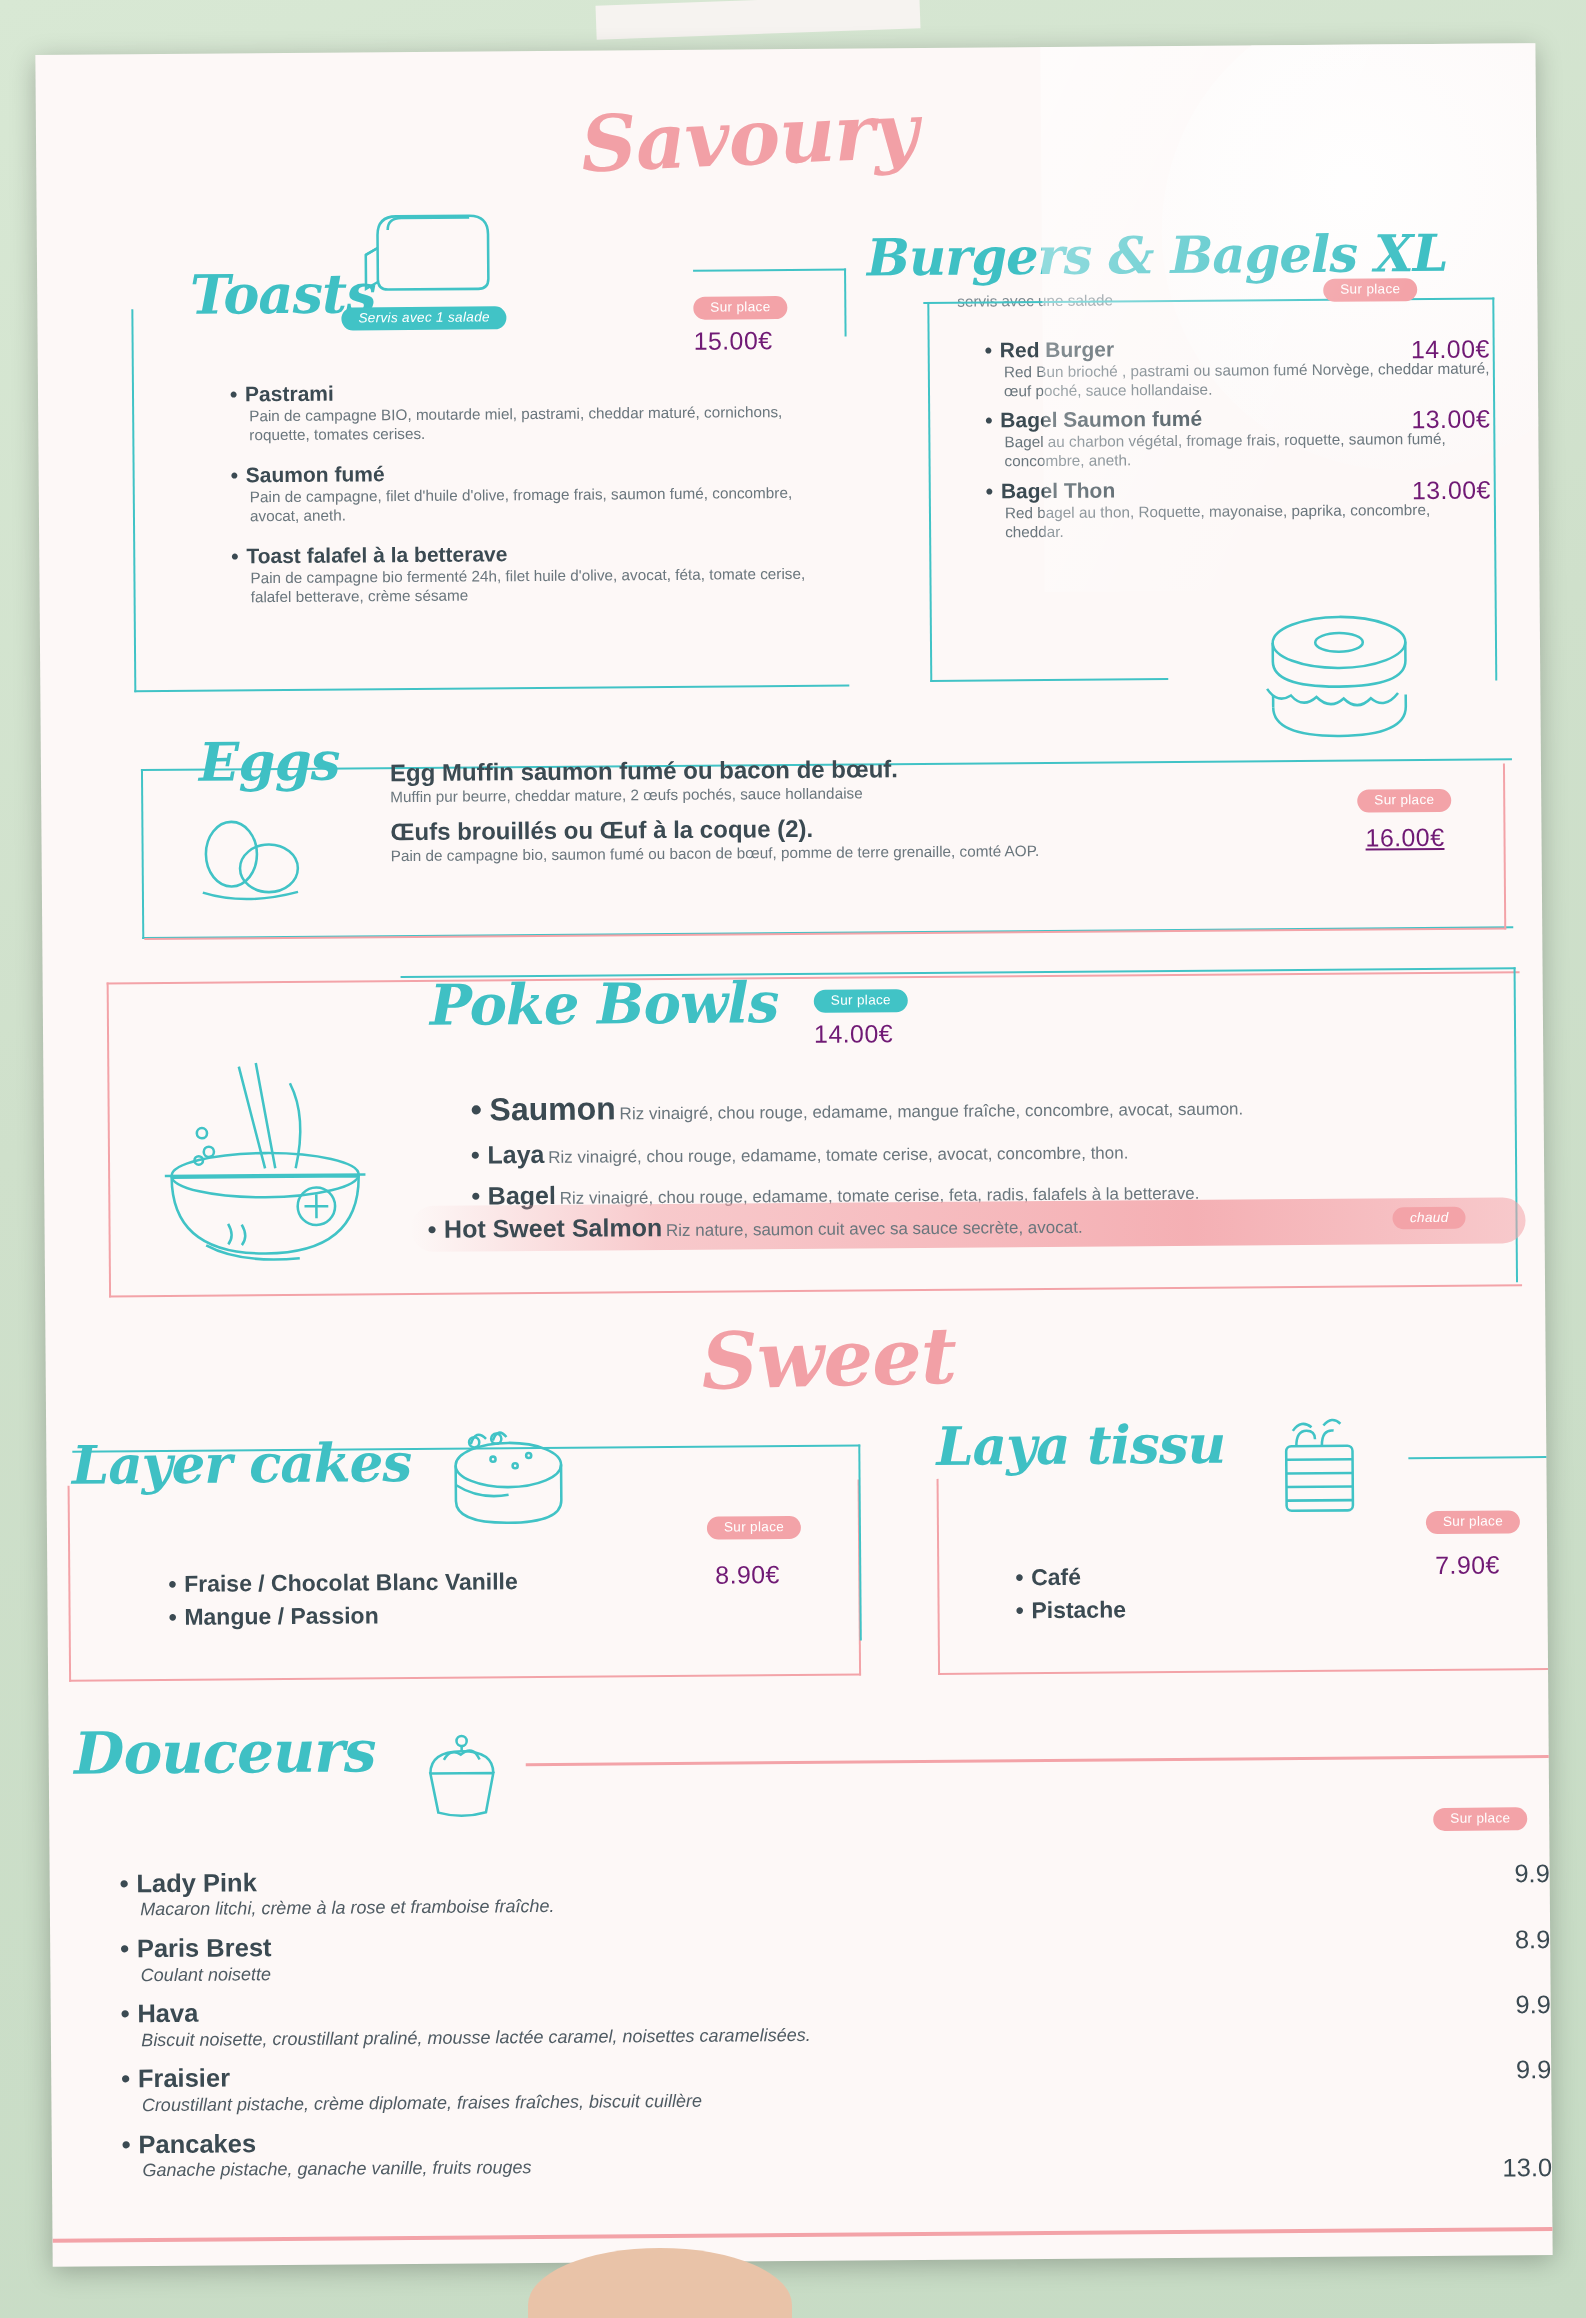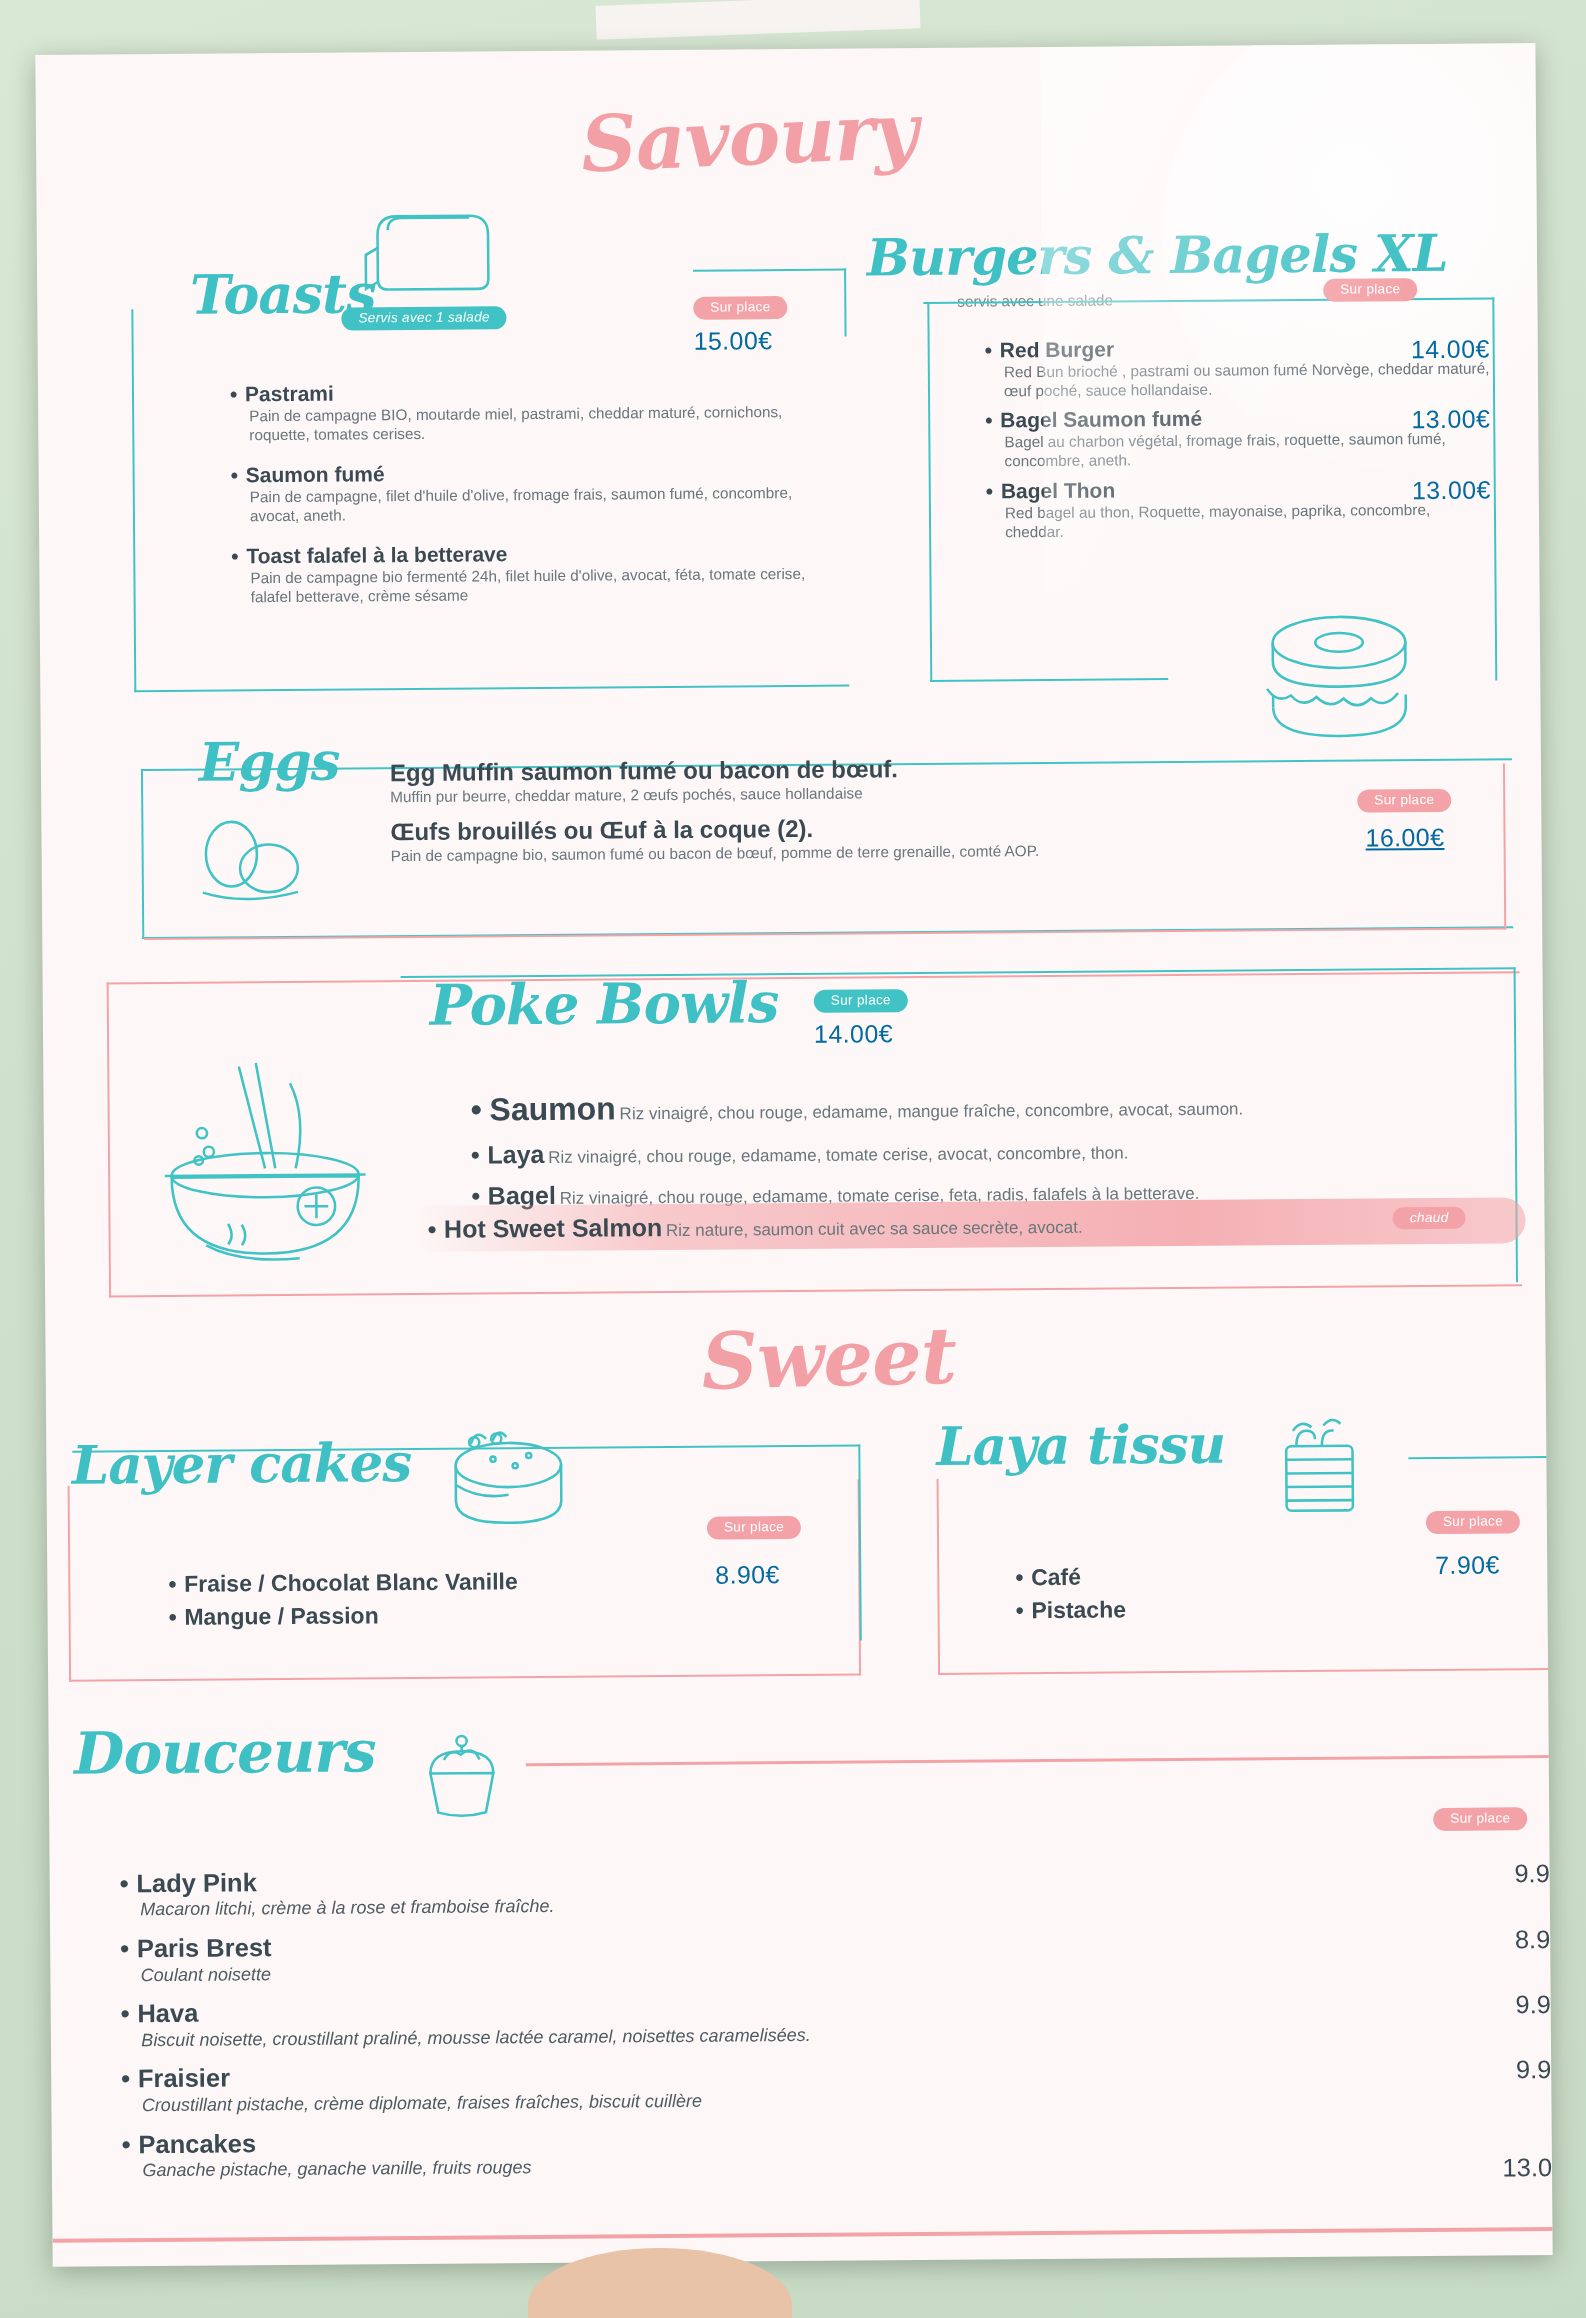--- a/index.html
+++ b/index.html
@@ -51,21 +51,21 @@
     font-weight: bold;
     color: #3b4a52;
     font-size: 21px;
   }
   .itemdesc {
     color: #6a767d;
     font-size: 15.3px;
     line-height: 1.25;
   }
   .price {
-    color: #0369a1;
+    color: #701a75;
     font-size: 25px;
     letter-spacing: 0.4px;
   }
   .pill {
     display:inline-block;
     background:#f3a3a8;
     color:#fff;
     border-radius: 17px;
     font-size: 13.6px;
     padding: 3.4px 17px 4.3px;

